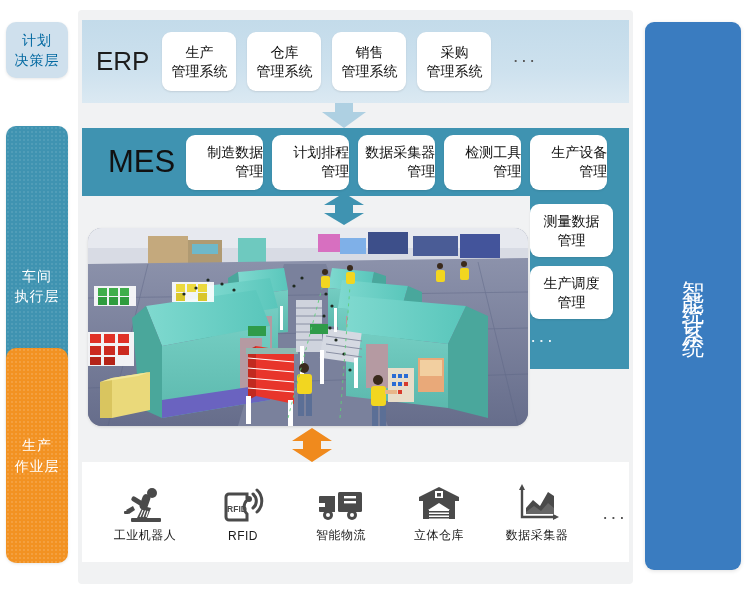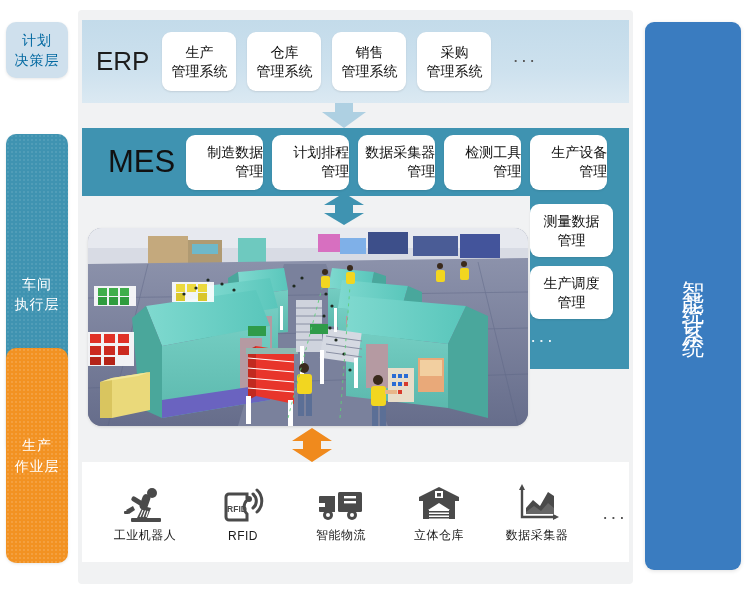--- a/index.html
+++ b/index.html
@@ -31,21 +31,21 @@
     letter-spacing: 1px;
     box-shadow: 0 1px 3px rgba(0,0,0,0.10);
   }
   .layer-tab span { display: block; }
   #layer-plan {
     top: 22px; height: 56px;
     background: #cfe0ed;
     color: #0369a1;
   }
   #layer-shop {
-    top: 134px; height: 320px;
+    top: 126px; height: 320px;
     background: #3f93b1;
     background-image:
       radial-gradient(rgba(255,255,255,0.09) 1px, transparent 1px);
     background-size: 4px 4px;
   }
   #layer-prod {
     top: 348px; height: 215px;
     background: #f29222;
     background-image:
       radial-gradient(rgba(255,255,255,0.13) 1px, transparent 1px);

